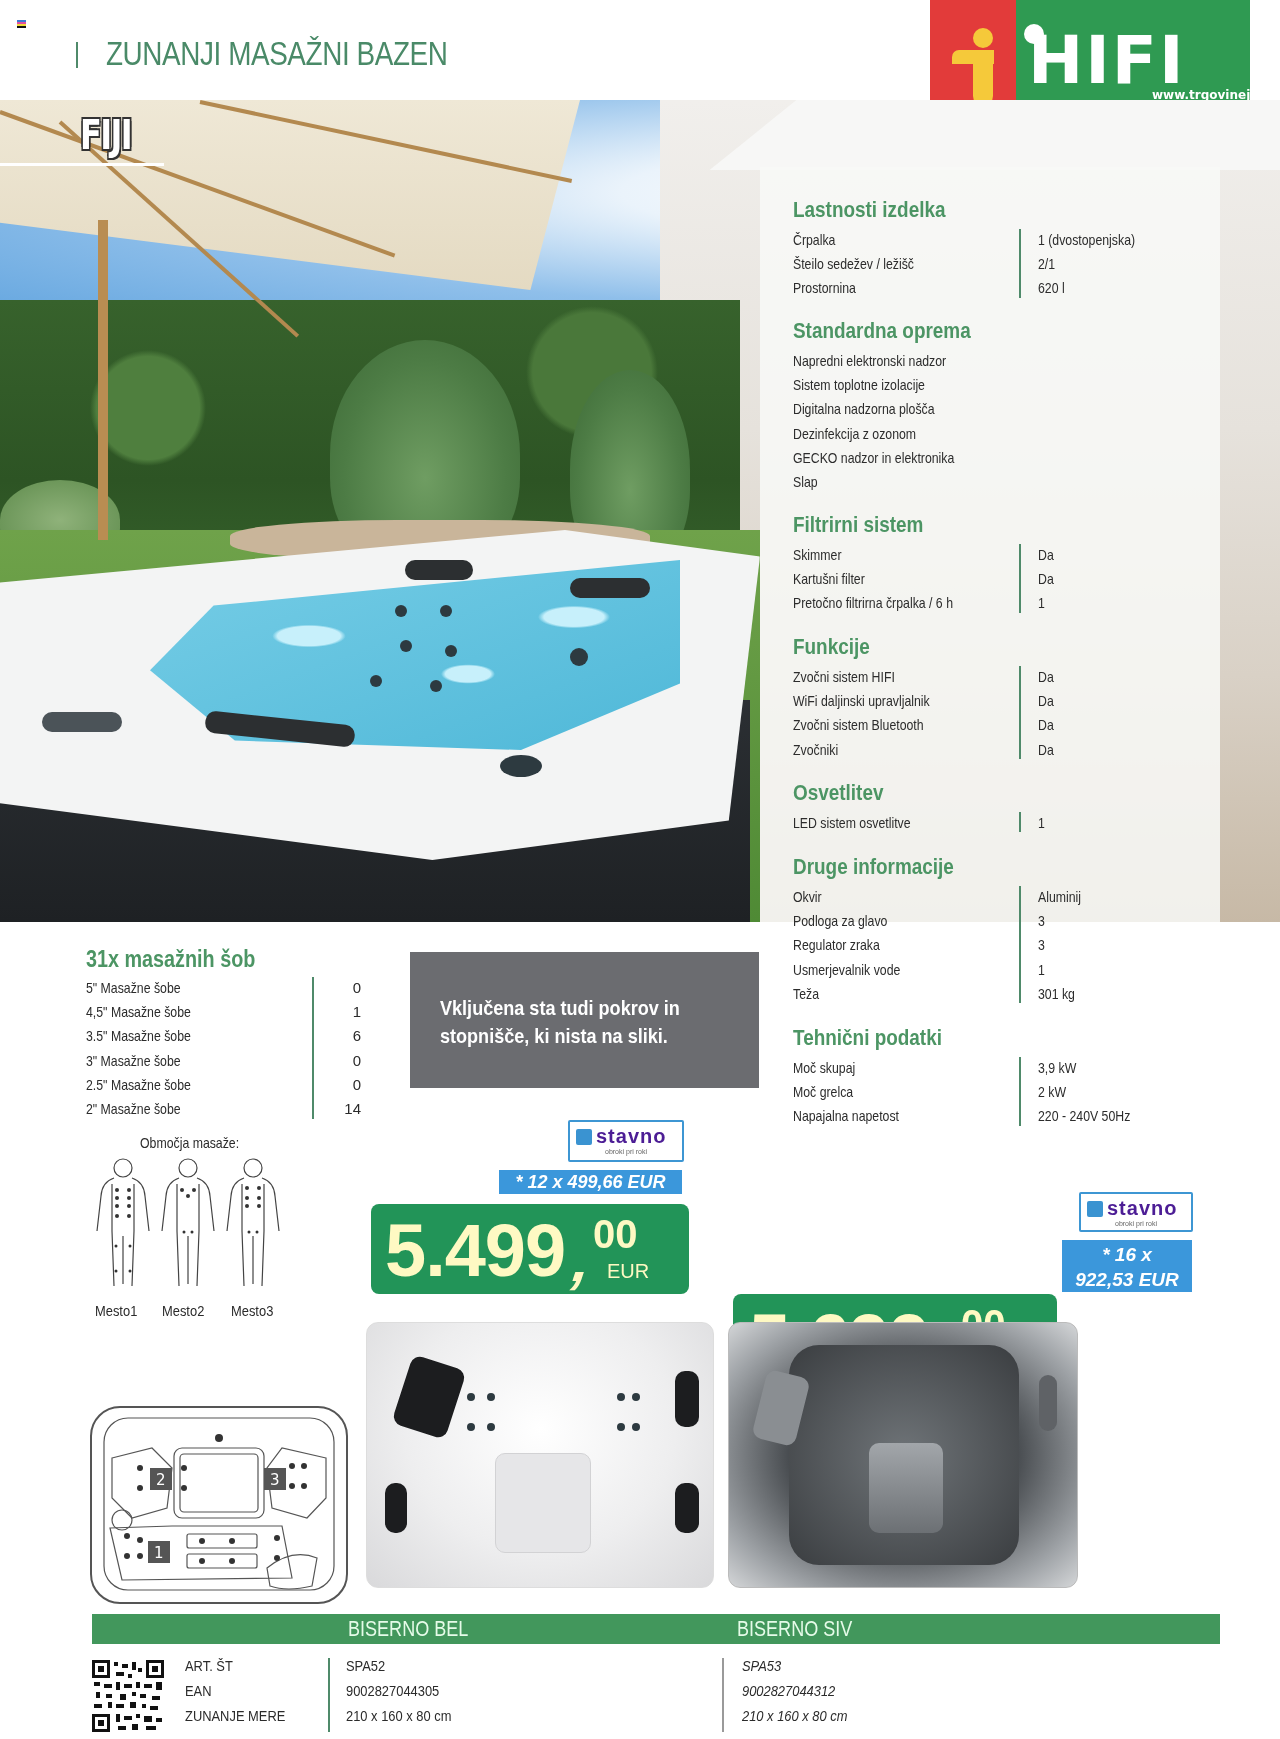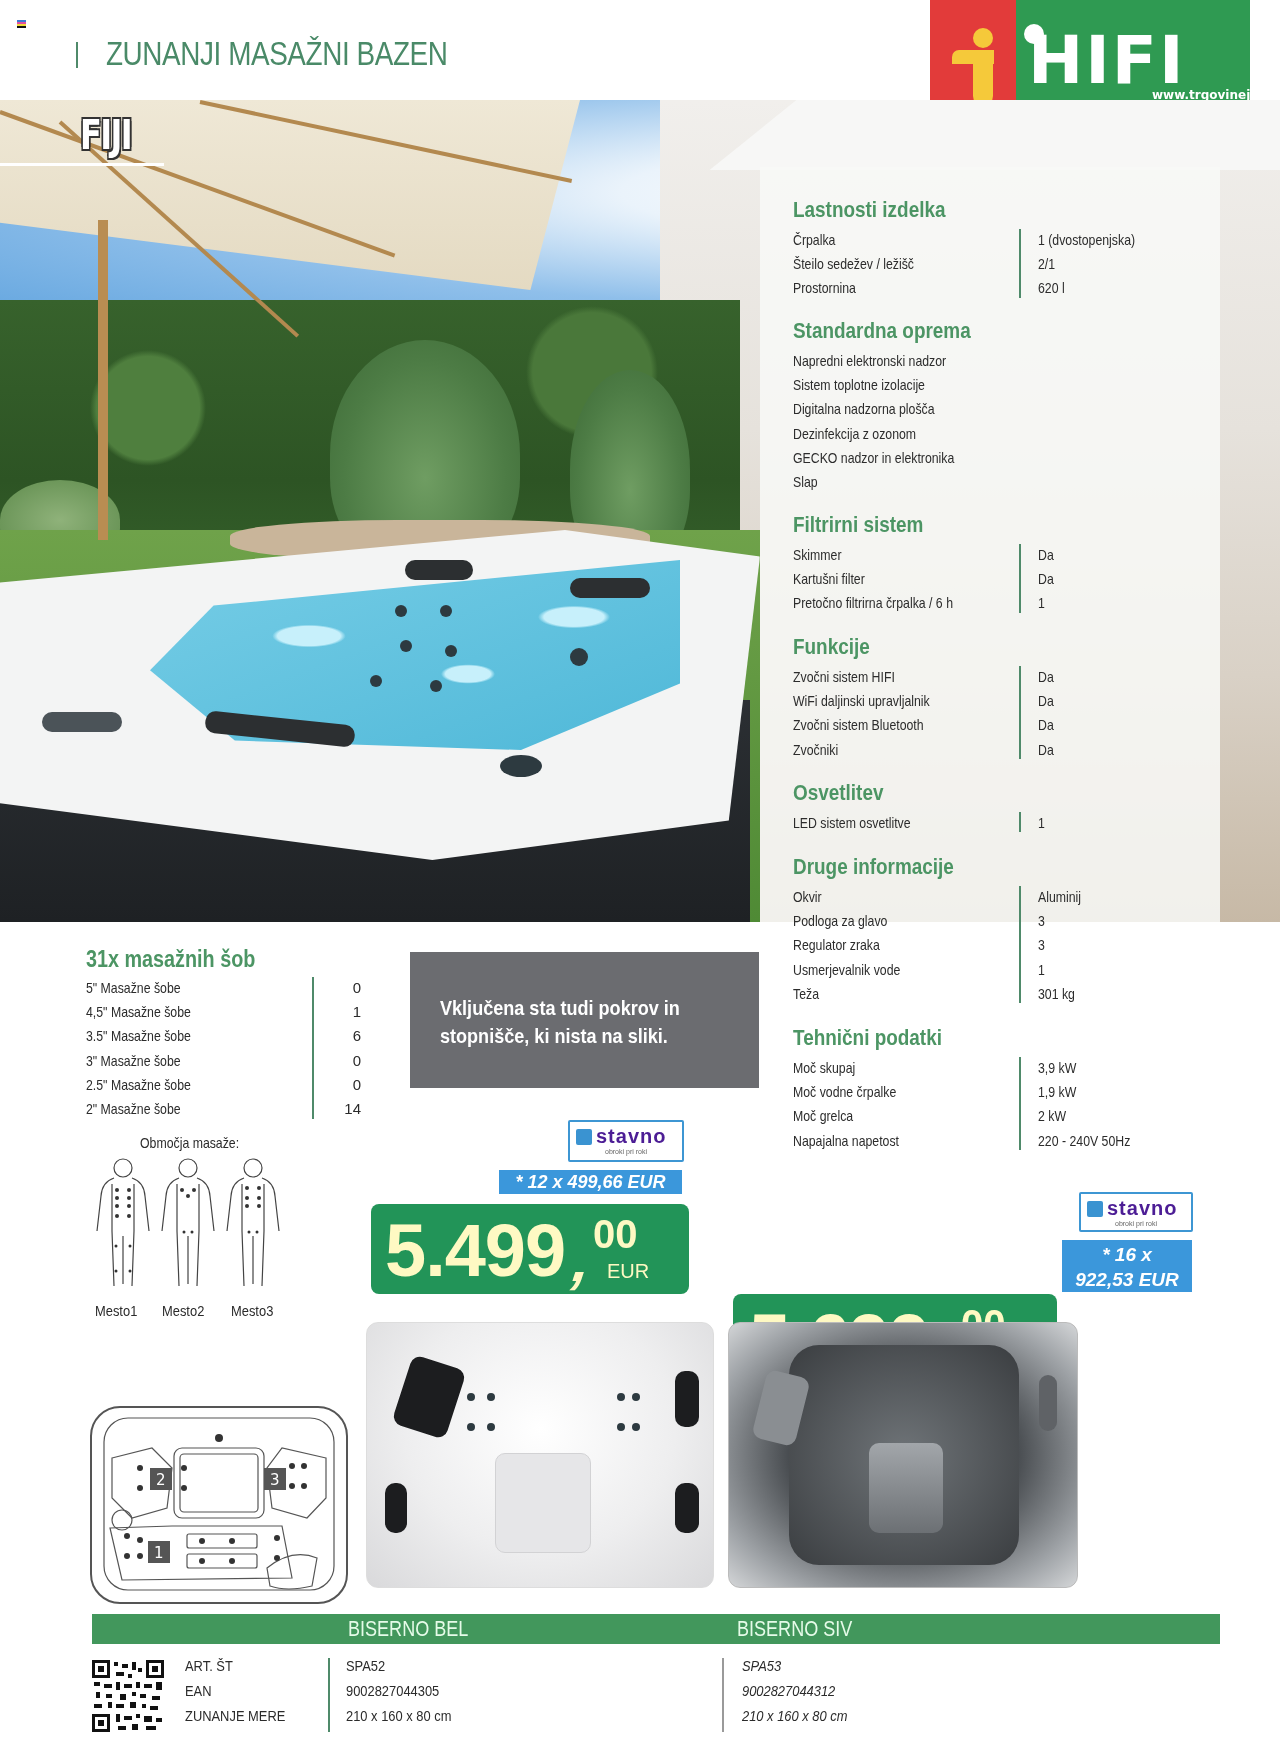--- a/index.html
+++ b/index.html
@@ -320,24 +320,20 @@
       </div>
   </div>
 </div>
 
 <div class="spec-section" style="top:1025px;">
   <div class="spec-heading">Tehnični podatki</div>
   <div class="spec-rows">
     <div class="spec-row">
         <span class="spec-label">Moč skupaj</span>
         <span class="spec-value">3,9 kW</span>
-      </div>
-    <div class="spec-row">
-        <span class="spec-label">Moč vodne črpalke</span>
-        <span class="spec-value">1,9 kW</span>
       </div>
     <div class="spec-row">
         <span class="spec-label">Moč grelca</span>
         <span class="spec-value">2 kW</span>
       </div>
     <div class="spec-row">
         <span class="spec-label">Napajalna napetost</span>
         <span class="spec-value">220 - 240V 50Hz</span>
       </div>
   </div>

